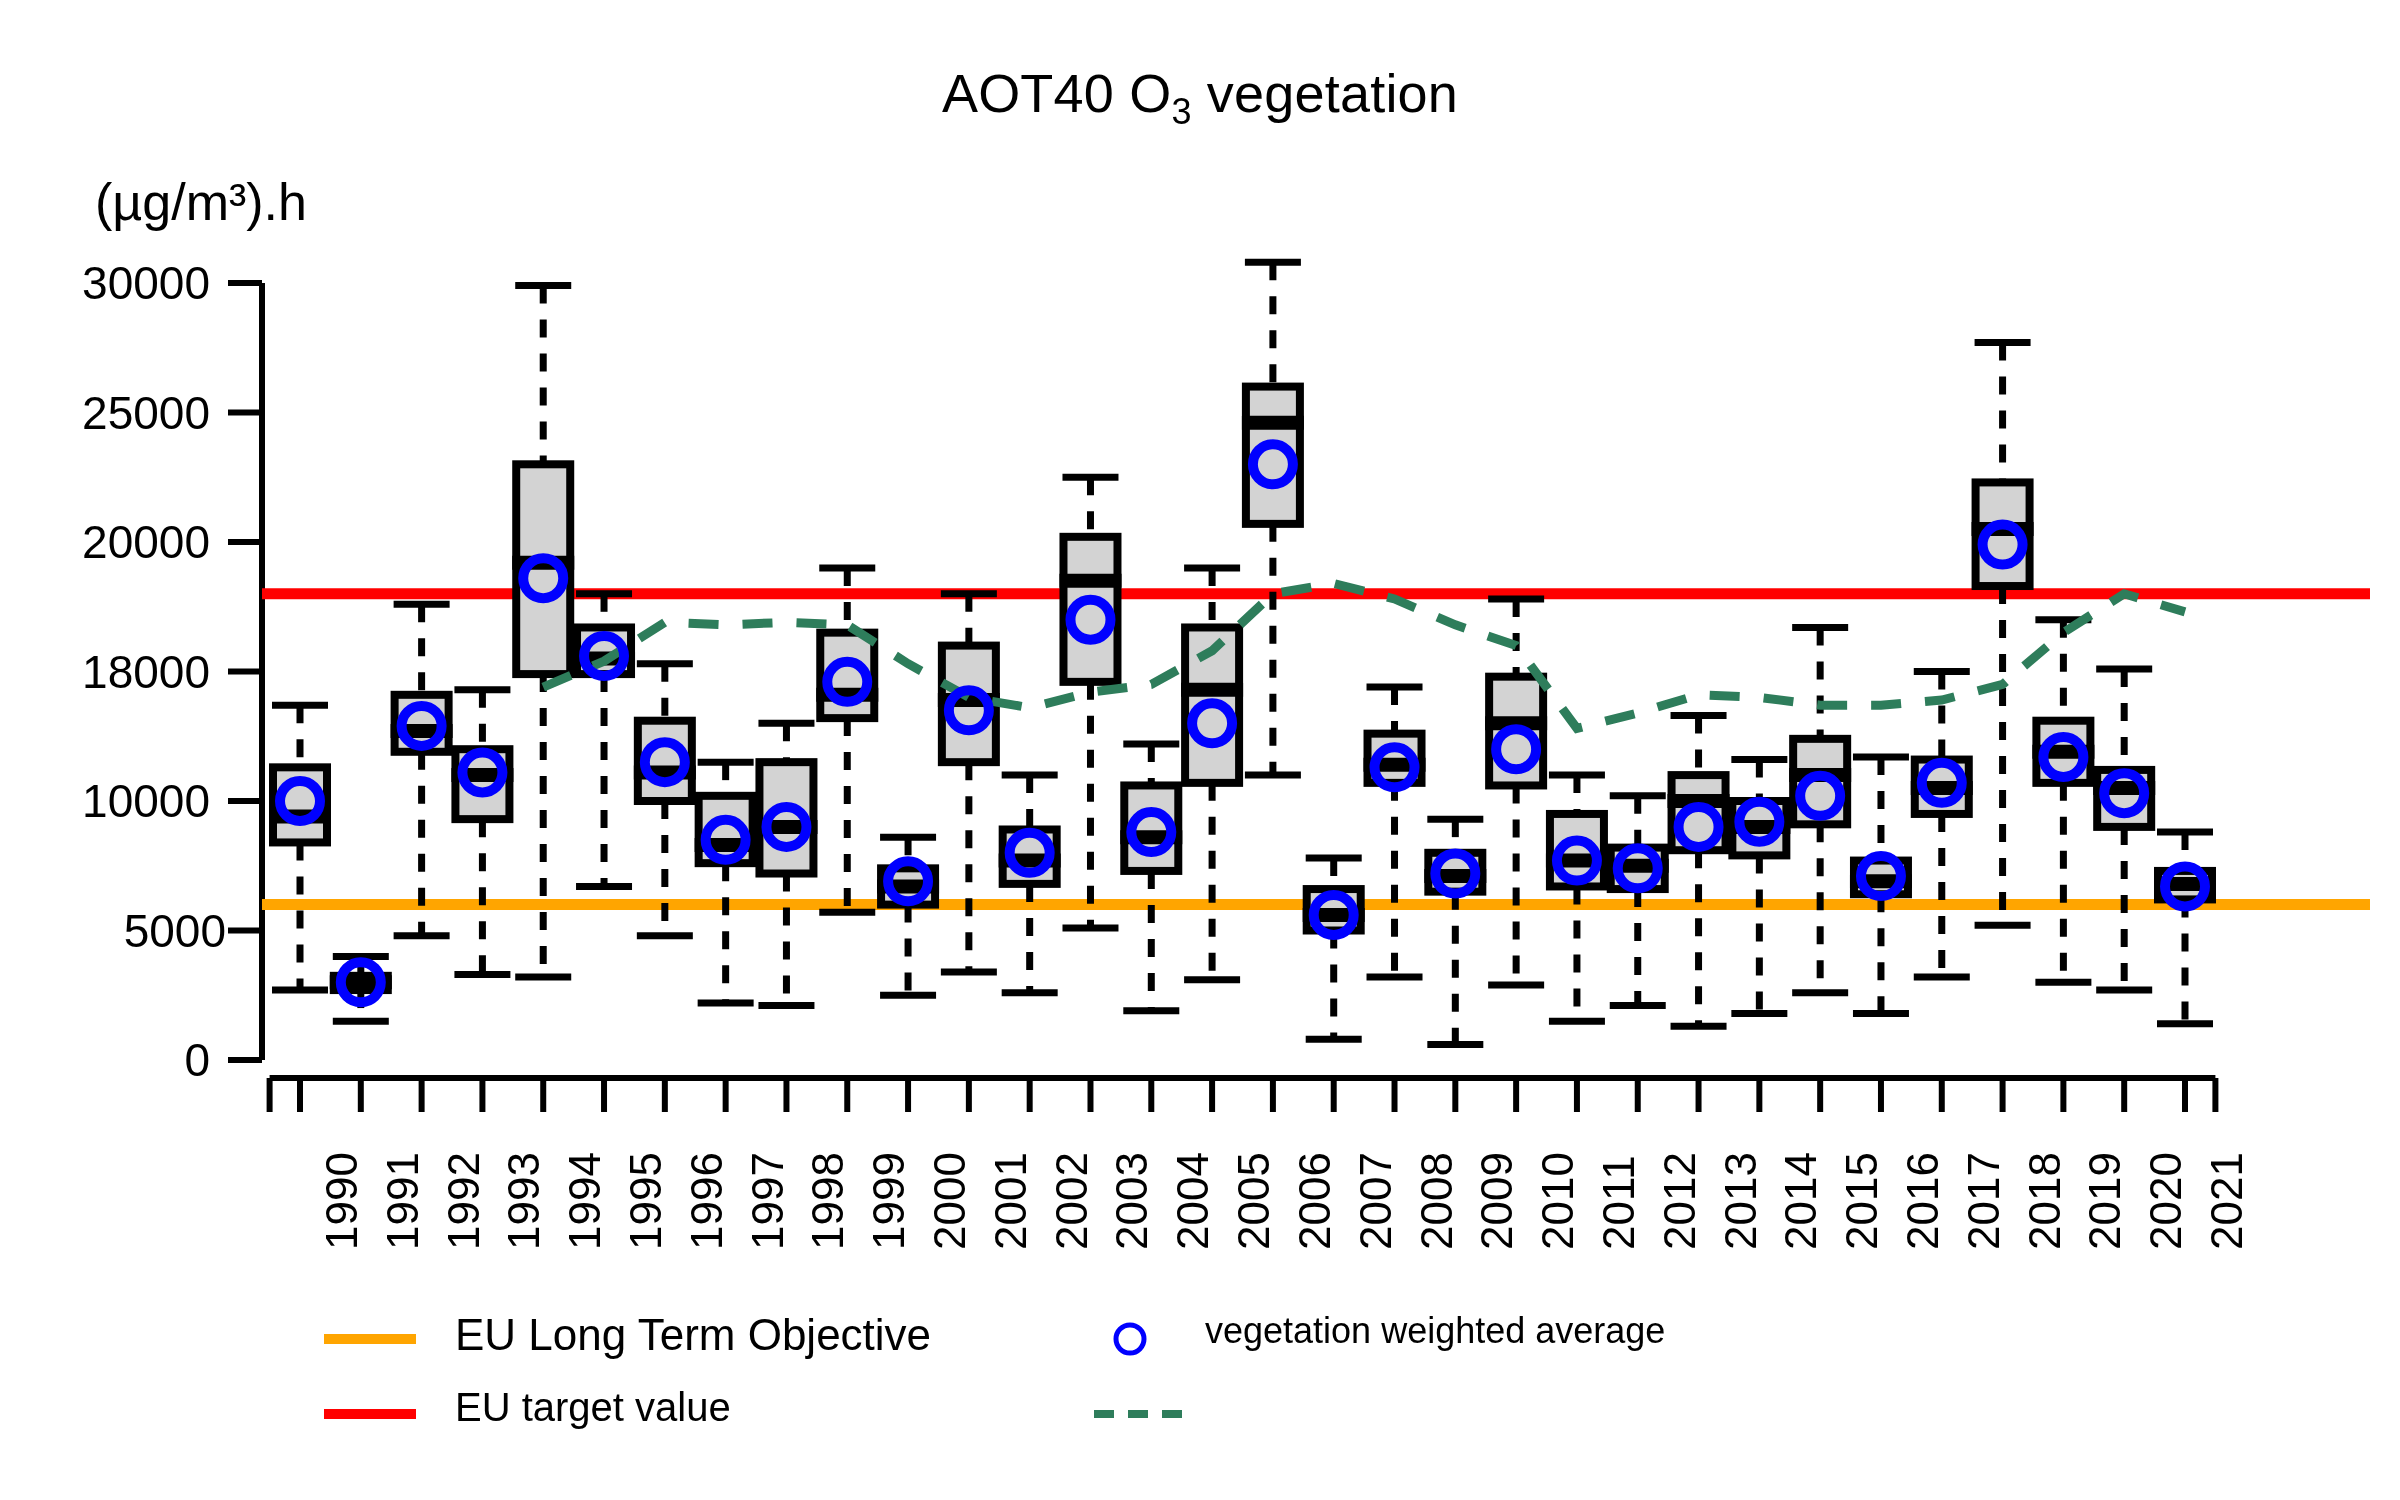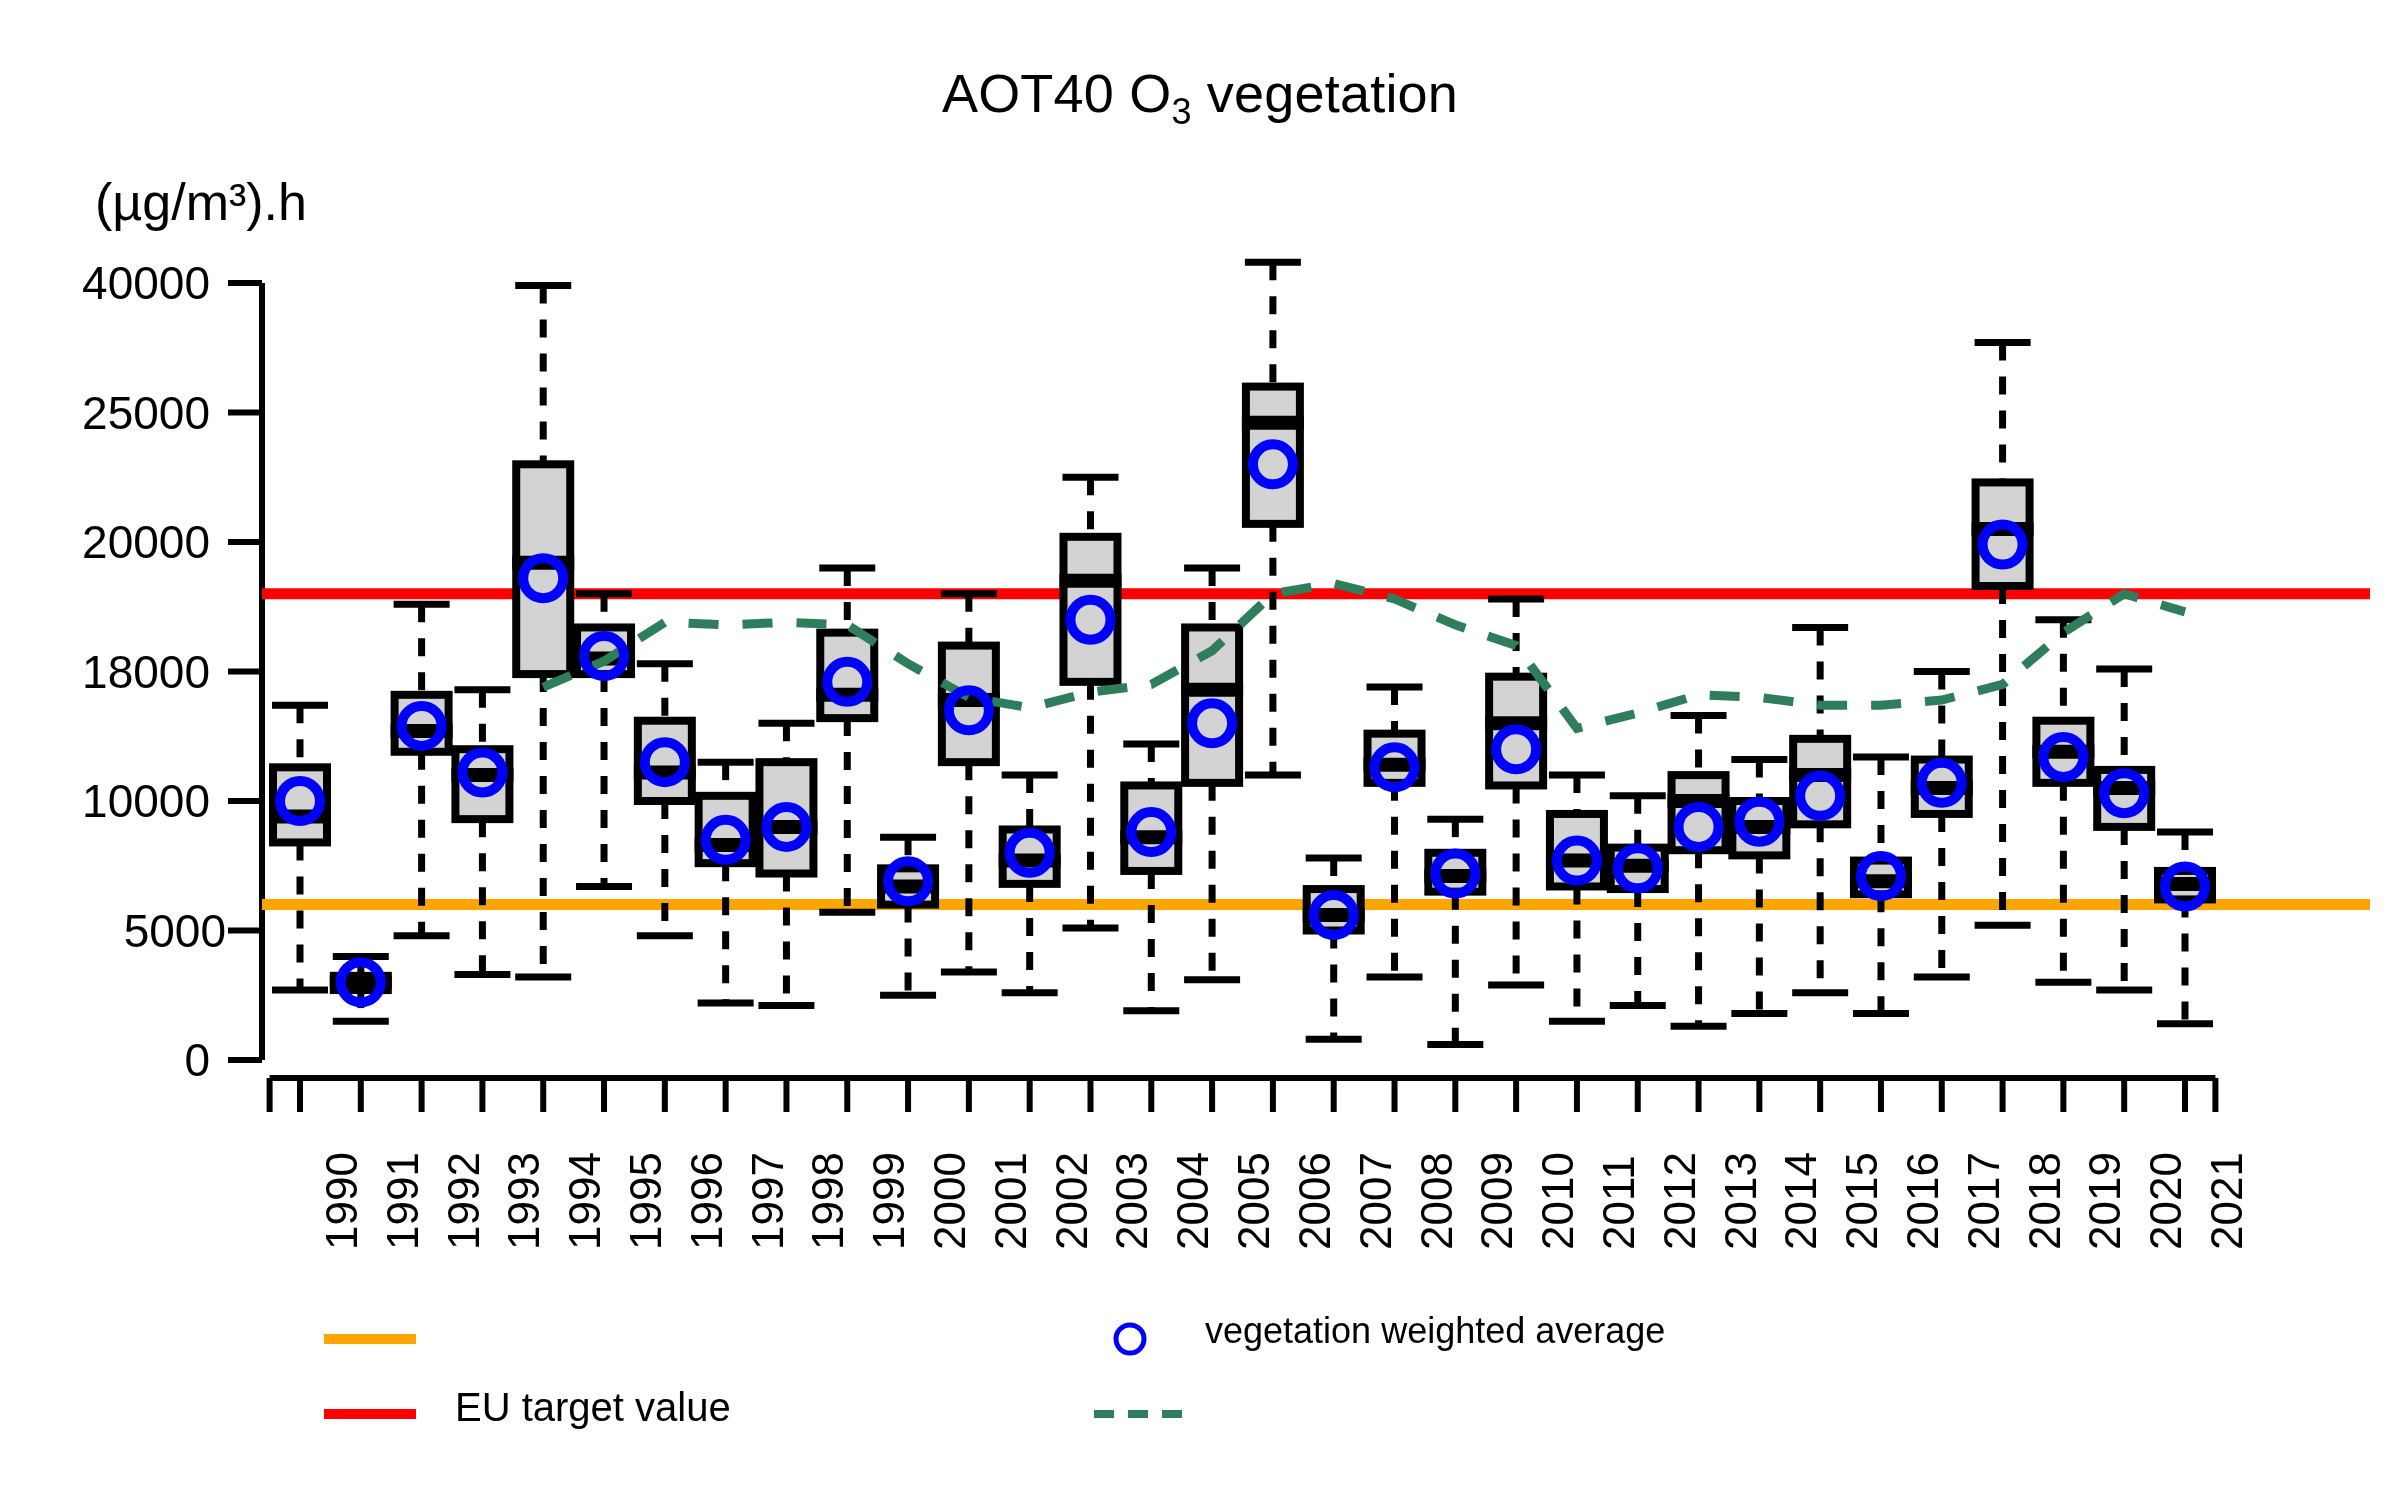--- a/index.html
+++ b/index.html
@@ -374,21 +374,21 @@
       </g>
   </svg>
 
   <div id="ytick-labels">
       <div class="ytick-label" style="left: 0px; top: 1060px;">0</div>
       <div class="ytick-label" style="left: 16px; top: 930.5px;">5000</div>
       <div class="ytick-label" style="left: 0px; top: 801px;">10000</div>
       <div class="ytick-label" style="left: 0px; top: 671.5px;">18000</div>
       <div class="ytick-label" style="left: 0px; top: 542px;">20000</div>
       <div class="ytick-label" style="left: 0px; top: 412.5px;">25000</div>
-      <div class="ytick-label" style="left: 0px; top: 283px;">40000</div>
+      <div class="ytick-label" style="left: 0px; top: 283px;">30000</div>
     </div>
   <div id="xtick-labels">
       <div class="xtick-label" style="left: 317px; top: 1250px;">1990</div>
       <div class="xtick-label" style="left: 377.806px; top: 1250px;">1991</div>
       <div class="xtick-label" style="left: 438.613px; top: 1250px;">1992</div>
       <div class="xtick-label" style="left: 499.419px; top: 1250px;">1993</div>
       <div class="xtick-label" style="left: 560.226px; top: 1250px;">1994</div>
       <div class="xtick-label" style="left: 621.032px; top: 1250px;">1995</div>
       <div class="xtick-label" style="left: 681.839px; top: 1250px;">1996</div>
       <div class="xtick-label" style="left: 742.645px; top: 1250px;">1997</div>
@@ -417,20 +417,21 @@
       <div class="xtick-label" style="left: 2141.19px; top: 1250px;">2020</div>
       <div class="xtick-label" style="left: 2202px; top: 1250px;">2021</div>
     </div>
 
   <div id="legend">
       <div class="lg-key" style="left: 320px; top: 26px;">
         <svg width="100" height="46">
           <line x1="4" y1="23" x2="96" y2="23" stroke="#FFA500" stroke-width="10"></line>
         </svg>
       </div>
+      <div class="lg-text" style="left: 455px; top: 20px; font-size: 44px;">EU Long Term Objective</div>
       <div class="lg-key" style="left: 320px; top: 101px;">
         <svg width="100" height="46">
           <line x1="4" y1="23" x2="96" y2="23" stroke="#FF0000" stroke-width="10"></line>
         </svg>
       </div>
       <div class="lg-text" style="left: 455px; top: 95px; font-size: 40px;">EU target value</div>
       <div class="lg-key" style="left: 1090px; top: 26px;">
         <svg width="100" height="46">
           <circle cx="40" cy="23" r="14" fill="none" stroke="#0000FF" stroke-width="5"></circle>
         </svg>

